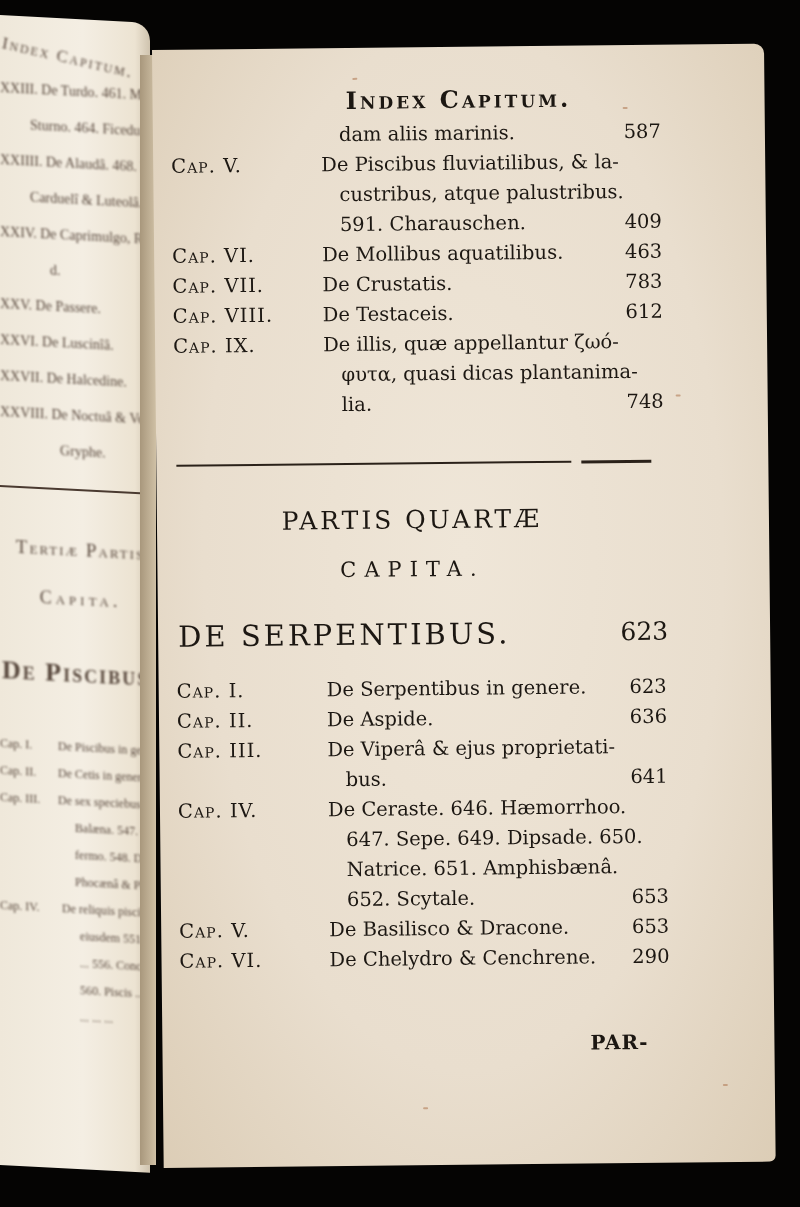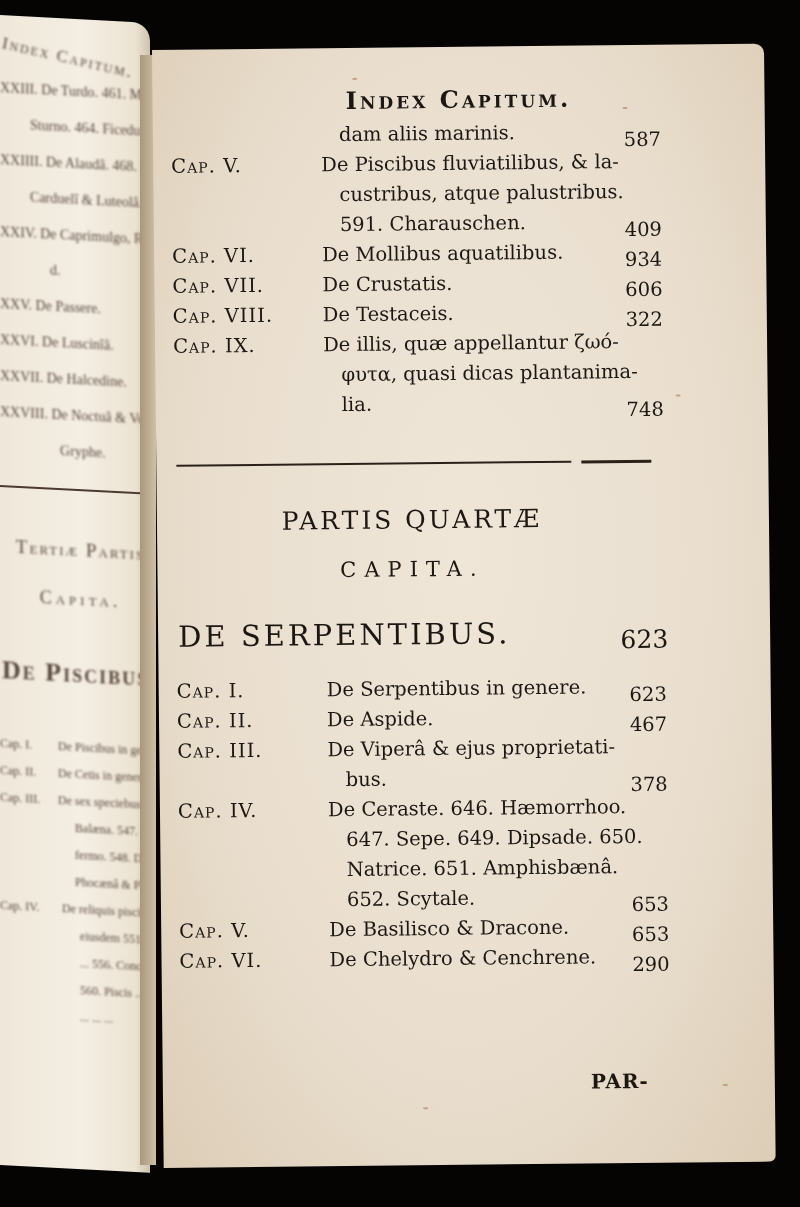--- a/index.html
+++ b/index.html
@@ -35,29 +35,29 @@
   .spot { position: absolute; width: 5px; height: 2px; background: #b98a68; border-radius: 2px; opacity: .7; }
   .running-head {
     position: absolute; left: 0; width: 100%; top: 38px; text-align: center;
     font-size: 24px; letter-spacing: 3px; font-variant: small-caps; font-weight: bold;
   }
   .toc { position: absolute; left: 18px; width: 490px; font-size: 19.5px; }
   .row { position: relative; height: 30px; line-height: 30px; }
   .cap { position: absolute; left: 0; top: 0; font-variant: small-caps; letter-spacing: 1px; white-space: nowrap; }
   .title { position: absolute; left: 150px; right: 42px; top: 0; white-space: nowrap; }
   .title.indent { left: 168px; }
-  .page { position: absolute; right: 0; top: 8px; white-space: nowrap; }
+  .page { position: absolute; right: 0; top: 0; white-space: nowrap; }
   .rule-wrap { position: absolute; left: 20px; top: 415px; width: 490px; height: 4px; }
   .rule-main { position: absolute; left: 0; width: 395px; top: 0; border-top: 2px solid #2a2119; }
   .rule-short { position: absolute; left: 405px; width: 70px; top: 0; border-top: 3px solid #2a2119; }
   .part-head { position: absolute; left: 0; width: 510px; text-align: center; font-size: 25px; letter-spacing: 3px; }
   .capita { top: 510px; font-size: 21px; letter-spacing: 8px; }
   .section-title { position: absolute; left: 20px; width: 490px; top: 567px; font-size: 29px; letter-spacing: 3px; height: 40px; line-height: 40px; }
   .section-title .page { font-size: 25px; letter-spacing: 0; }
-  .catchword { position: absolute; left: 428px; top: 985px; font-size: 20px; font-weight: bold; letter-spacing: 1px; margin-top: 39px; }
+  .catchword { position: absolute; left: 428px; top: 985px; font-size: 20px; font-weight: bold; letter-spacing: 1px; }
 </style>
 </head>
 <body>
 
 <div class="left-page">
   <div class="left-title blur">Index Capitum.</div>
   <div class="left-lines blur">
     <div style="padding-left:0">XXIII. De Turdo. 461. Merulâ.</div>
     <div style="padding-left:30px">Sturno. 464. Ficedulâ.</div>
     <div style="padding-left:0">XXIIII. De Alaudâ. 468. Fringillâ.</div>
@@ -117,31 +117,31 @@
       <span class="page"></span>
     </div>
     <div class="row">
       <span class="cap"></span>
       <span class="title indent">591. Charauschen.</span>
       <span class="page">409</span>
     </div>
     <div class="row">
       <span class="cap">Cap. VI.</span>
       <span class="title">De Mollibus aquatilibus.</span>
-      <span class="page">934</span>
+      <span class="page">463</span>
     </div>
     <div class="row">
       <span class="cap">Cap. VII.</span>
       <span class="title">De Crustatis.</span>
-      <span class="page">606</span>
+      <span class="page">783</span>
     </div>
     <div class="row">
       <span class="cap">Cap. VIII.</span>
       <span class="title">De Testaceis.</span>
-      <span class="page">322</span>
+      <span class="page">612</span>
     </div>
     <div class="row">
       <span class="cap">Cap. IX.</span>
       <span class="title">De illis, quæ appellantur ζωό-</span>
       <span class="page"></span>
     </div>
     <div class="row">
       <span class="cap"></span>
       <span class="title indent">φυτα, quasi dicas plantanima-</span>
       <span class="page"></span>
@@ -168,31 +168,31 @@
 
   <div class="toc" style="top:627px">
     <div class="row">
       <span class="cap">Cap. I.</span>
       <span class="title">De Serpentibus in genere.</span>
       <span class="page">623</span>
     </div>
     <div class="row">
       <span class="cap">Cap. II.</span>
       <span class="title">De Aspide.</span>
-      <span class="page">467</span>
+      <span class="page">636</span>
     </div>
     <div class="row">
       <span class="cap">Cap. III.</span>
       <span class="title">De Viperâ &amp; ejus proprietati-</span>
       <span class="page"></span>
     </div>
     <div class="row">
       <span class="cap"></span>
       <span class="title indent">bus.</span>
-      <span class="page">378</span>
+      <span class="page">641</span>
     </div>
     <div class="row">
       <span class="cap">Cap. IV.</span>
       <span class="title">De Ceraste. 646. Hæmorrhoo.</span>
       <span class="page"></span>
     </div>
     <div class="row">
       <span class="cap"></span>
       <span class="title indent">647. Sepe. 649. Dipsade. 650.</span>
       <span class="page"></span>

